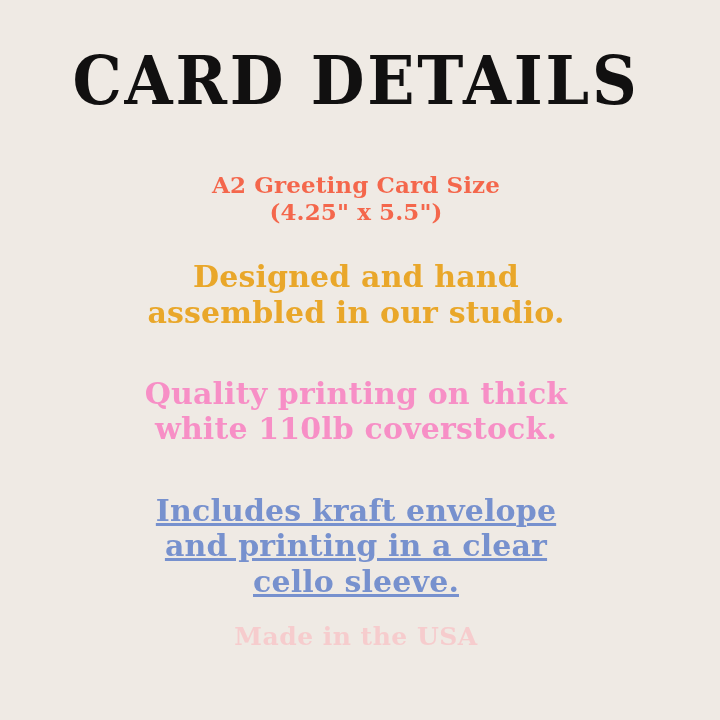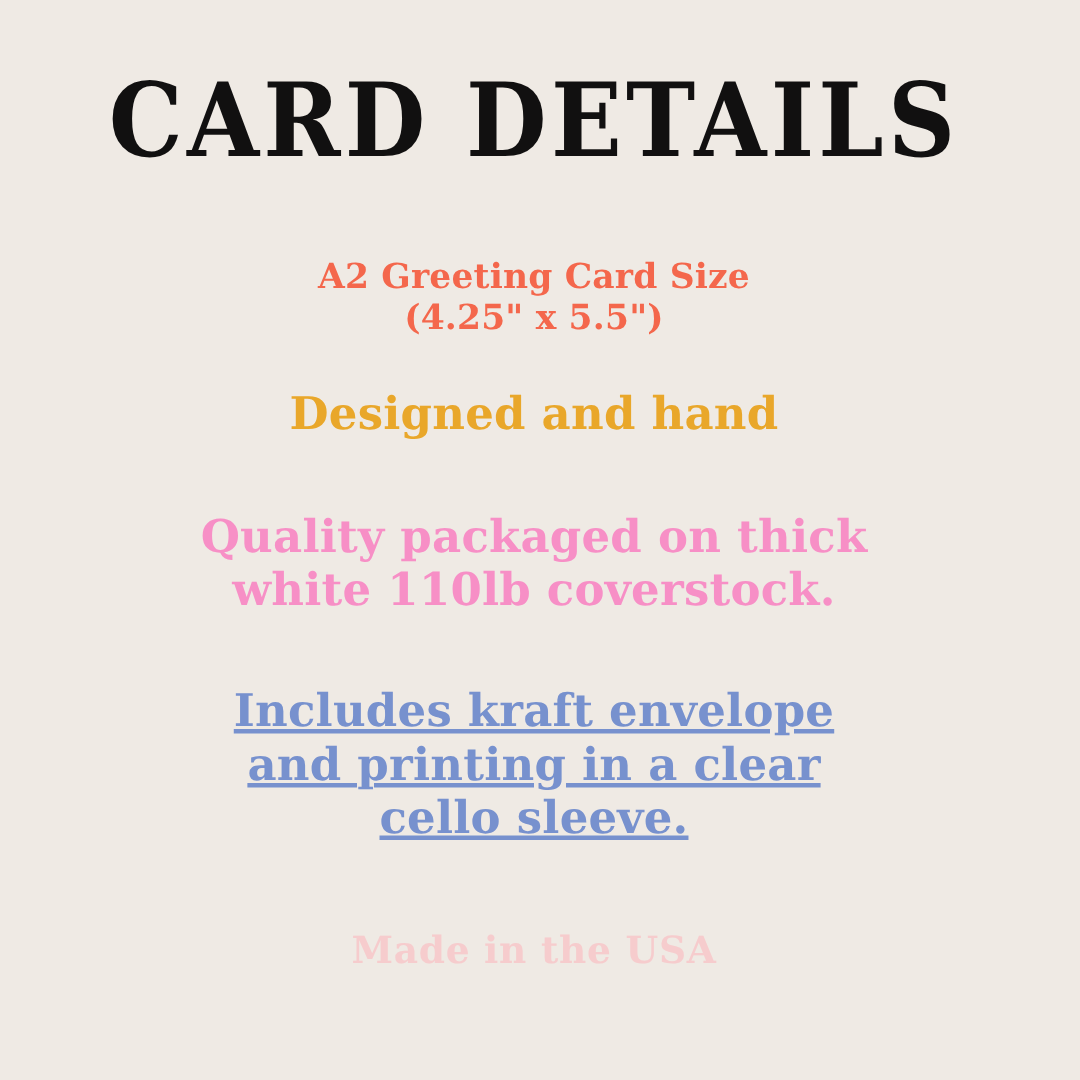--- a/index.html
+++ b/index.html
@@ -68,42 +68,43 @@
     font-size: 30px;
     margin-top: 46px;
   }
   .block-envelope {
     font-size: 30px;
     margin-top: 46px;
     text-decoration: underline;
   }
   .block-usa {
     font-size: 25px;
-    margin-top: 55px;
+    margin-top: 23px;
     letter-spacing: 0.02em;
   }
 </style>
 </head>
 <body style="background: rgb(239, 234, 228);">
 
 <div id="card-details-graphic" style="background: rgb(239, 234, 228);">
 
   <div class="title" style="color: rgb(17, 16, 16);">CARD DETAILS</div>
 
   <div class="detail-block block-size" style="color: rgb(244, 103, 76);">
     <span class="detail-line">A2 Greeting Card Size</span>
     <span class="detail-line">(4.25" x 5.5")</span>
   </div>
 
   <div class="detail-block block-studio" style="color: rgb(233, 167, 42);">
     <span class="detail-line">Designed and hand</span>
+    <span class="detail-line">assembled in our studio.</span>
   </div>
 
   <div class="detail-block block-printing" style="color: rgb(247, 143, 198);">
-    <span class="detail-line">Quality packaged on thick</span>
+    <span class="detail-line">Quality printing on thick</span>
     <span class="detail-line">white 110lb coverstock.</span>
   </div>
 
   <div class="detail-block block-envelope" style="color: rgb(119, 145, 206);">
     <span class="detail-line">Includes kraft envelope</span>
     <span class="detail-line">and printing in a clear</span>
     <span class="detail-line">cello sleeve.</span>
   </div>
 
   <div class="detail-block block-usa" style="color: rgb(246, 204, 205);">

